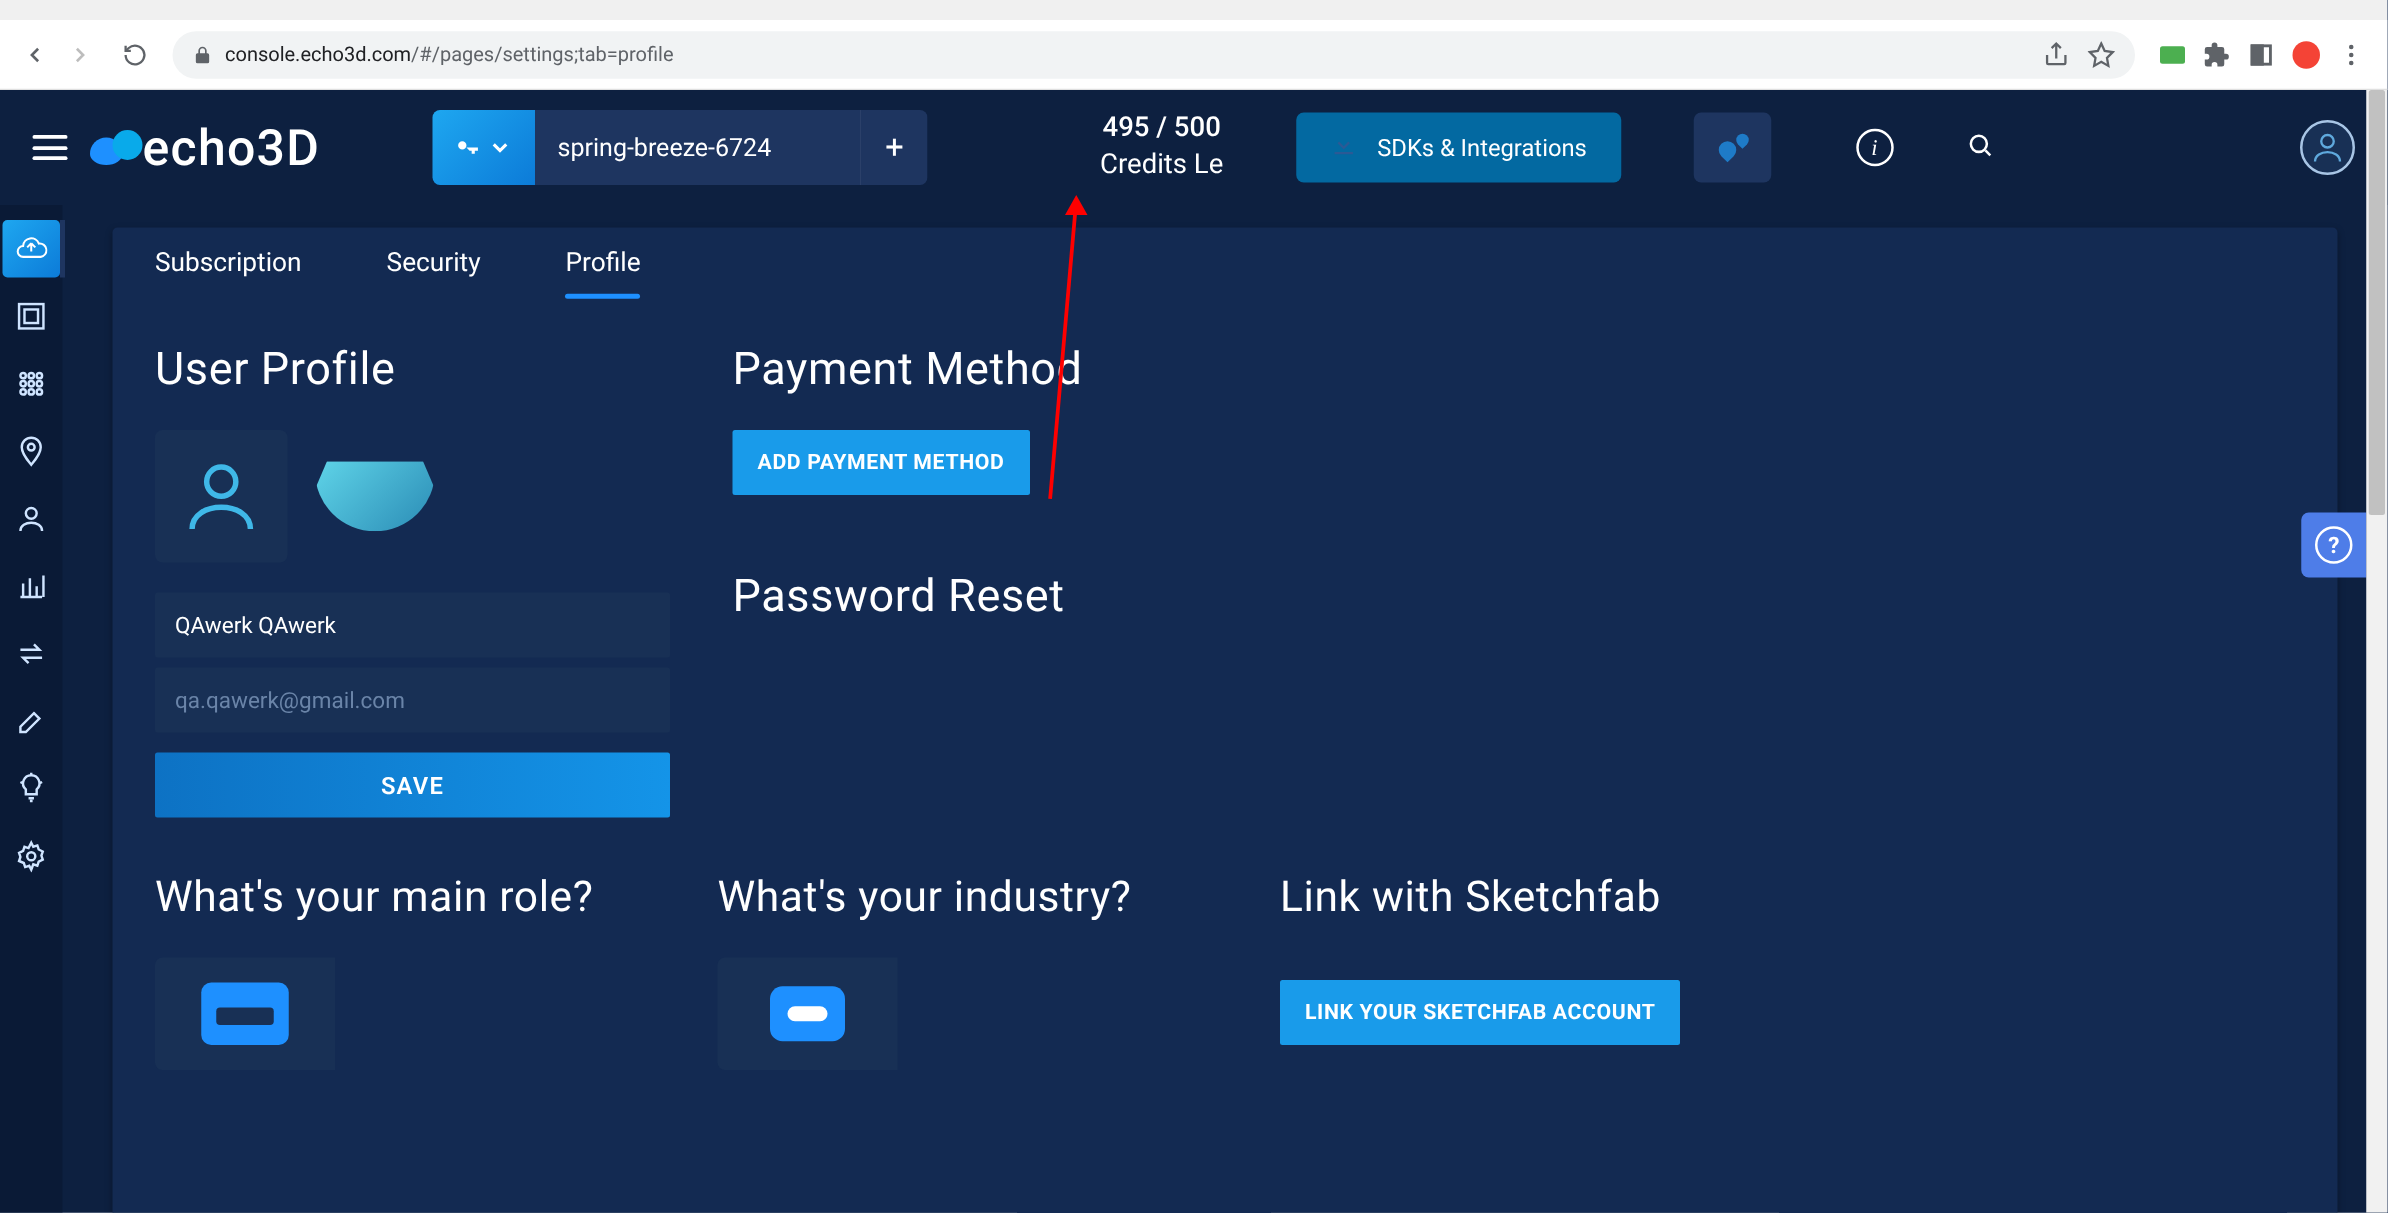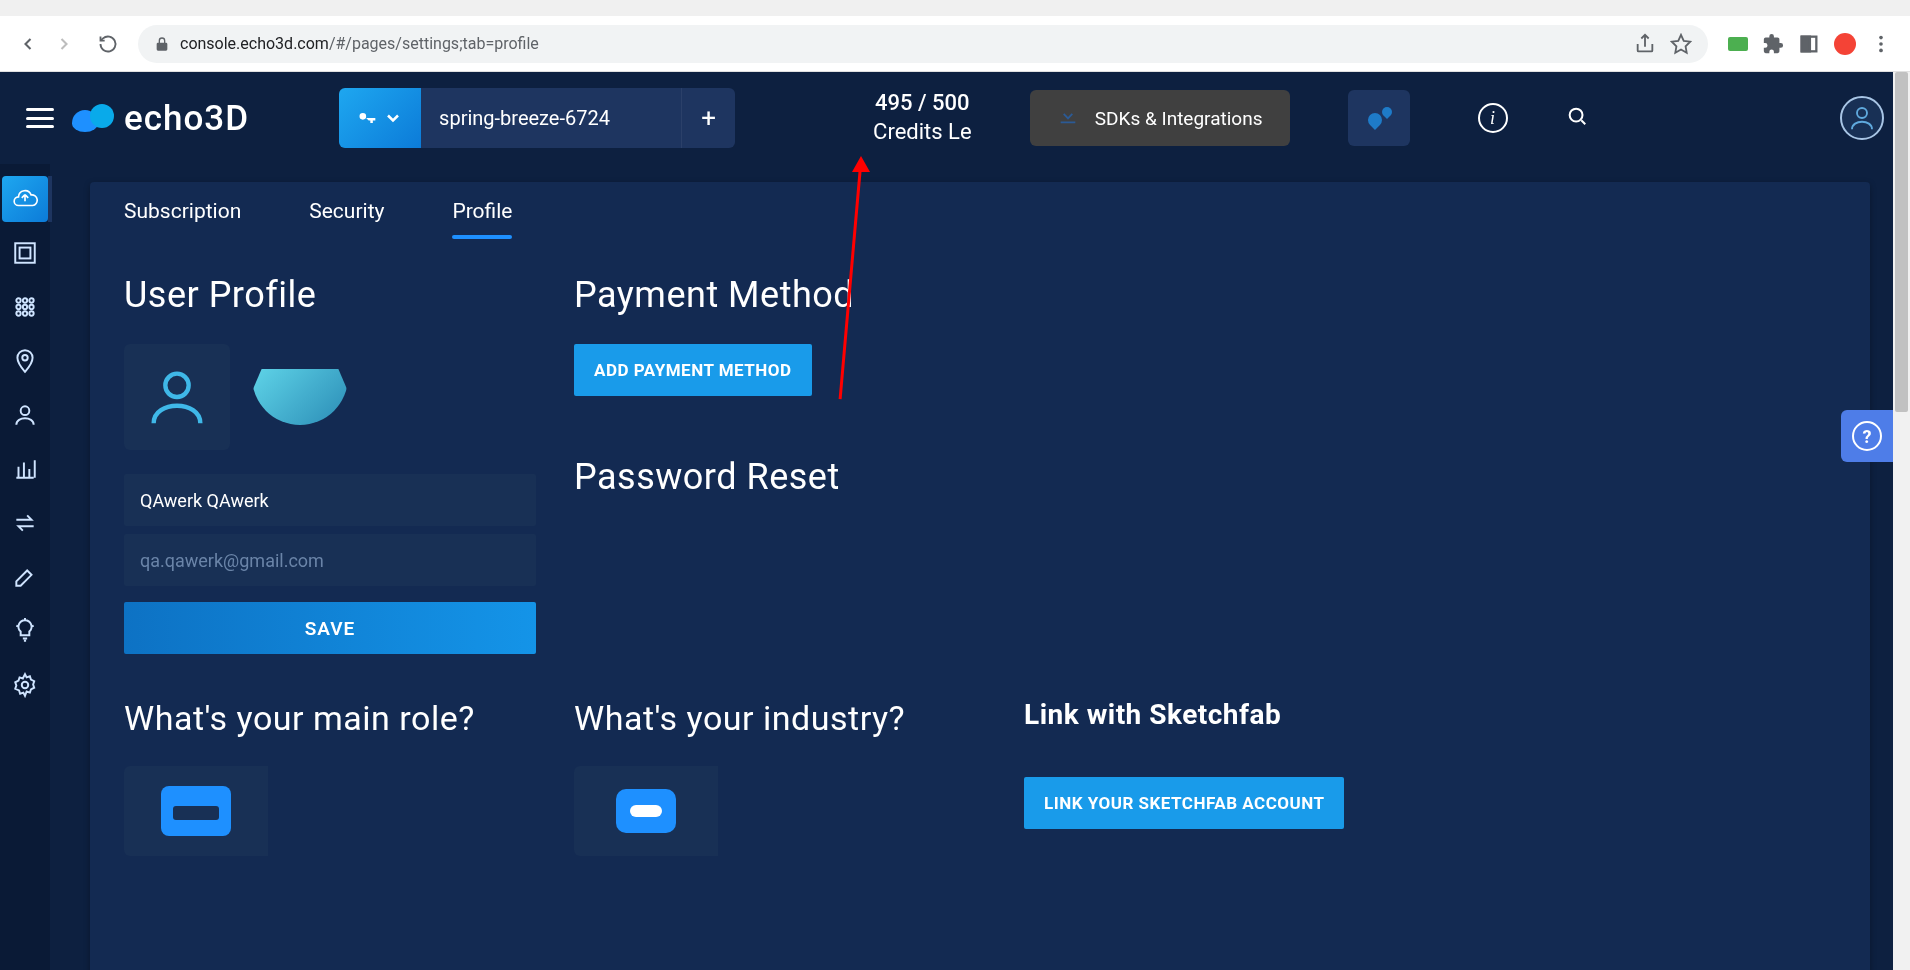--- a/index.html
+++ b/index.html
@@ -22,35 +22,35 @@
 
 
 .app { height: 914px; background: #0d2040; display: flex; flex-direction: column; position: relative; }
 .app-scroll { position: absolute; right: 0; top: 0; width: 17px; height: 100%; background: #f1f1f1; }
 .app-scroll-thumb { position: absolute; top: 0; left: 2px; width: 13px; height: 340px; background: #c1c1c1; border-radius: 2px; }
 
 
 .app-header { height: 92px; background: #0d2040; display: flex; align-items: center; padding: 0 26px; gap: 18px; }
 .hamburger { width: 28px; height: 20px; display: flex; flex-direction: column; justify-content: space-between; cursor: pointer; }
 .hamburger span { height: 3px; background: #fff; border-radius: 2px; }
-.logo { display: flex; align-items: center; gap: 10px; color: #fff; font-size: 35px; font-weight: 500; letter-spacing: 1px; }
+.logo { display: flex; align-items: center; color: #fff; font-size: 40px; font-weight: 500; letter-spacing: 1px; }
 .logo-mark { width: 42px; height: 28px; position: relative; }
 .logo-mark::before { content:""; position:absolute; left:0; top:6px; width:26px; height:22px; background:#1e90ff; border-radius: 50% 50% 50% 50% / 60% 60% 40% 40%; }
 .logo-mark::after { content:""; position:absolute; left:18px; top:0; width:24px; height:24px; background:#09aaea; border-radius:50%; }
 
 .key-select { display: flex; height: 60px; margin-left: 44px; padding-left: 28px; }
 .key-handle { width: 82px; background: linear-gradient(135deg, #1ea7f0, #0c7bd8); display: flex; align-items: center; justify-content: center; gap: 6px; color: #fff; border-radius: 6px 0 0 6px; cursor: pointer; }
 .key-handle svg { width: 20px; height: 20px; }
 .project-name { width: 260px; background: #1e3560; color: #fff; font-size: 20px; display: flex; align-items: center; padding: 0 18px; }
 .project-add { width: 54px; background: #1e3560; color: #fff; display: flex; align-items: center; justify-content: center; font-size: 26px; border-radius: 0 6px 6px 0; cursor: pointer; border-left: 1px solid rgba(255,255,255,0.06); }
 
 .credits { margin-left: 120px; color: #fff; font-size: 22px; text-align: center; line-height: 1.3; }
 .credits .line1 { font-weight: 500; }
 
-.sdk-btn { margin-left: 40px; height: 56px; width: 260px; background: #404040; border-radius: 6px; display: flex; align-items: center; justify-content: center; gap: 16px; color: #fff; font-size: 19px; cursor: pointer; }
+.sdk-btn { margin-left: 40px; height: 56px; width: 260px; background: #0369a1; border-radius: 6px; display: flex; align-items: center; justify-content: center; gap: 16px; color: #fff; font-size: 19px; cursor: pointer; }
 .sdk-btn .dl-icon { color: #2b5a95; }
 
 .btn-square { margin-left: 40px; width: 62px; height: 56px; background: #1e3560; border-radius: 6px; display: flex; align-items: center; justify-content: center; cursor: pointer; }
 .btn-square .drops { width: 26px; height: 26px; position: relative; }
 .btn-square .drops::before, .btn-square .drops::after { content:""; position:absolute; background:#1e7bc8; border-radius: 50% 50% 50% 0; transform: rotate(-45deg); }
 .btn-square .drops::before { width:14px; height:14px; left:2px; top:8px; }
 .btn-square .drops::after { width:10px; height:10px; left:16px; top:2px; }
 
 .info-btn { margin-left: 50px; width: 30px; height: 30px; border: 2.5px solid #fff; border-radius: 50%; display: flex; align-items: center; justify-content: center; color: #fff; font-style: italic; font-family: serif; font-size: 18px; cursor: pointer; }
 .search-btn { margin-left: 40px; color: #fff; cursor: pointer; }
@@ -65,21 +65,21 @@
 .sidebar .side-item.active { background: linear-gradient(135deg, #1ea7f0, #0c7bd8); color: #fff; }
 .sidebar .side-item.active::after { content:""; position:absolute; right:-4px; top:0; width:4px; height:100%; background:#1e3560; }
 .sidebar .side-item svg { width: 26px; height: 26px; stroke: currentColor; fill: none; stroke-width: 1.8; }
 
 .content { flex: 1; padding: 18px 40px 0 40px; overflow: hidden; }
 .settings-card { background: #132a52; border-radius: 4px; height: 100%; box-shadow: 0 2px 6px rgba(0,0,0,0.3); }
 .tabs { height: 58px; display: flex; align-items: center; padding: 0 34px; gap: 68px; }
 .tab { color: #fff; font-size: 21px; cursor: pointer; padding: 14px 0; position: relative; }
 .tab.active::after { content:""; position:absolute; bottom:-2px; left:0; right:0; height:4px; background:#1e90ff; border-radius: 2px; }
 
-.card-body { padding: 34px 34px 0 34px; display: flex; gap: 0; }
+.card-body { padding: 34px 34px 0 34px; display: flex; gap: 12px; }
 .col { }
 .col-1 { width: 450px; }
 .col-2 { width: 450px; }
 .col-3 { width: 420px; }
 .section-title { color: #fff; font-size: 36px; font-weight: 400; margin-bottom: 28px; letter-spacing: 0.5px; }
 
 .profile-avatars { display: flex; gap: 22px; align-items: center; margin-bottom: 24px; }
 .profile-avatar-main { width: 106px; height: 106px; background: #183055; border-radius: 6px; display: flex; align-items: center; justify-content: center; }
 .profile-avatar-main svg { width: 70px; height: 70px; stroke: #3fb8e8; fill: none; stroke-width: 1.5; }
 .profile-avatar-alt { width: 96px; height: 56px; position: relative; }
@@ -330,21 +330,21 @@
           </div>
           <div class="col col-2">
             <div class="section-title" style="font-size:34px;">What's your industry?</div>
             <div class="role-card" style="background:#183055;">
               <div style="width:60px;height:44px;background:#1e90ff;border-radius:10px;position:relative;">
                 <div style="position:absolute;left:14px;top:16px;width:32px;height:12px;background:#fff;border-radius:6px;"></div>
               </div>
             </div>
           </div>
           <div class="col col-3">
-            <div class="section-title" style="font-size:28px;font-weight:bold;">Link with Sketchfab</div>
+            <div class="section-title" style="font-size:34px;">Link with Sketchfab</div>
             <button class="action-btn" style="margin-top:18px;">LINK YOUR SKETCHFAB ACCOUNT</button>
           </div>
         </div>
       </div>
     </div>
   </div>
 
   <div class="floating-help">
     <div class="qmark">?</div>
   </div>

